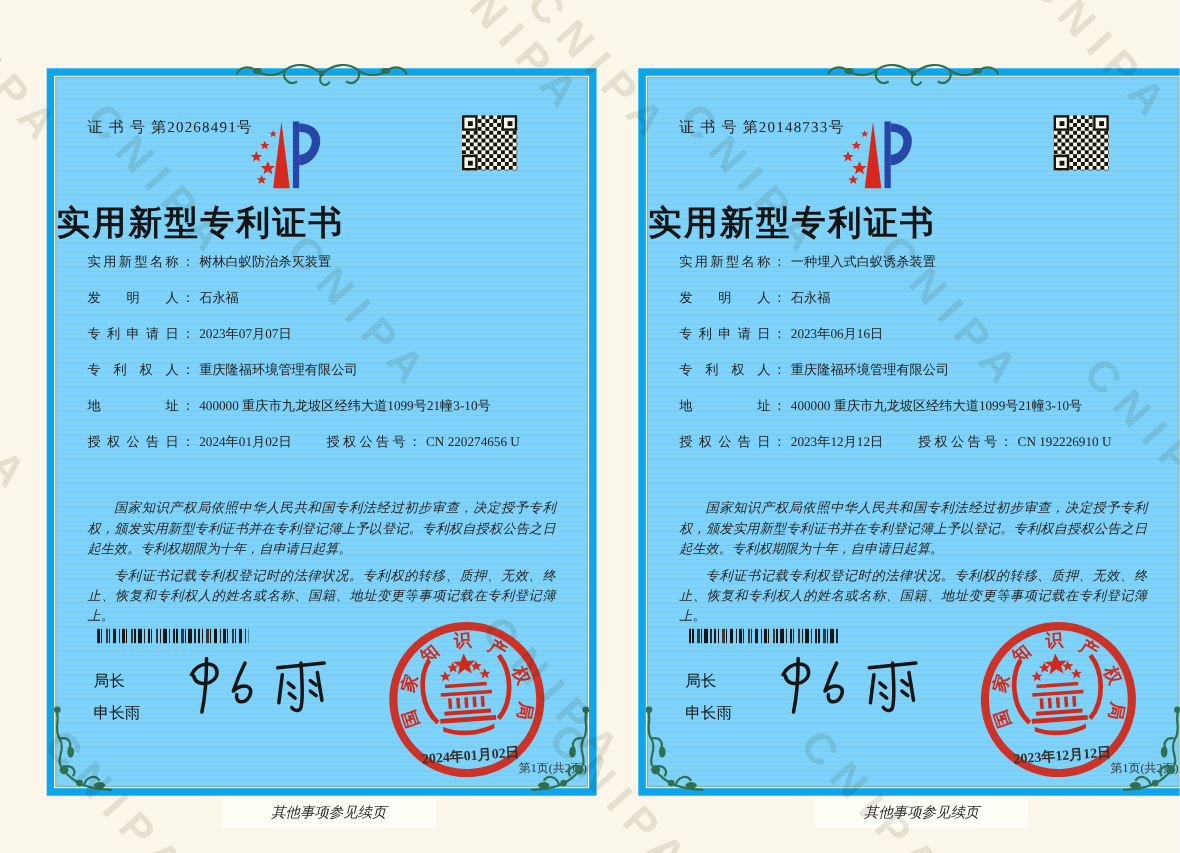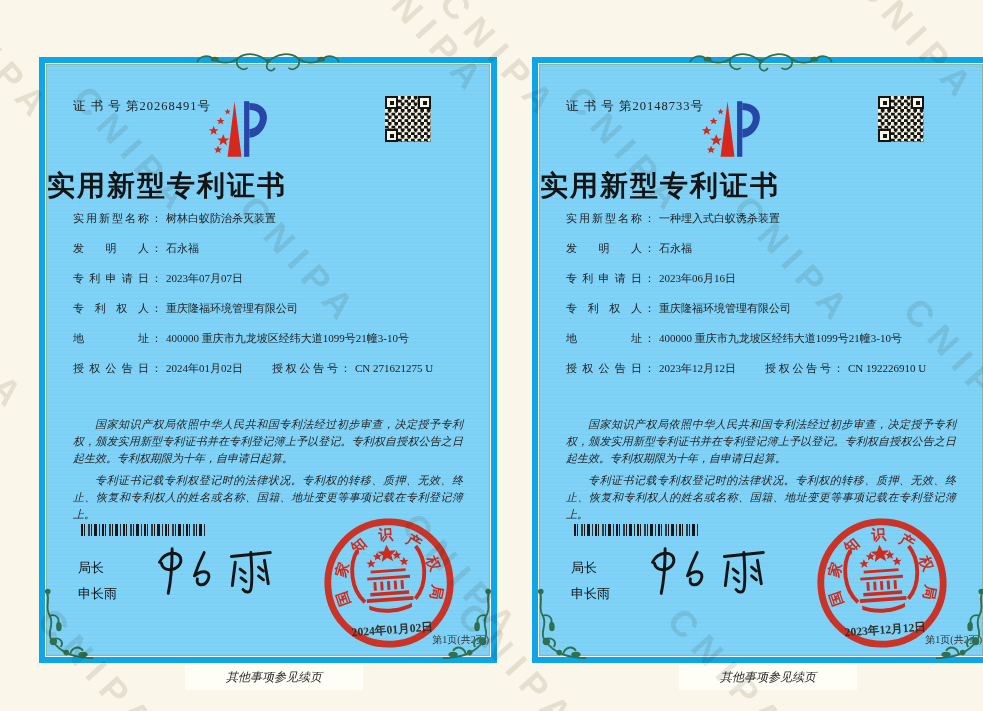--- a/index.html
+++ b/index.html
@@ -182,21 +182,21 @@
       <div class="frow">
         <span class="flabel">专利申请日</span><span class="fcolon">：</span><span>2023年07月07日</span>
       </div>
       <div class="frow">
         <span class="flabel">专利权人</span><span class="fcolon">：</span><span>重庆隆福环境管理有限公司</span>
       </div>
       <div class="frow">
         <span class="flabel">地址</span><span class="fcolon">：</span><span>400000 重庆市九龙坡区经纬大道1099号21幢3-10号</span>
       </div>
       <div class="frow">
-        <span class="flabel">授权公告日</span><span class="fcolon">：</span><span class="fv-date">2024年01月02日</span><span class="flabel2">授权公告号</span><span class="fcolon">：</span><span>CN 271621275 U</span>
+        <span class="flabel">授权公告日</span><span class="fcolon">：</span><span class="fv-date">2024年01月02日</span><span class="flabel2">授权公告号</span><span class="fcolon">：</span><span>CN 220274656 U</span>
       </div>
     </div>
 
     <div class="legal">
       <p>国家知识产权局依照中华人民共和国专利法经过初步审查，决定授予专利权，颁发实用新型专利证书并在专利登记簿上予以登记。专利权自授权公告之日起生效。专利权期限为十年，自申请日起算。</p>
       <p>专利证书记载专利权登记时的法律状况。专利权的转移、质押、无效、终止、恢复和专利权人的姓名或名称、国籍、地址变更等事项记载在专利登记簿上。</p>
     </div>
 
     <div class="barcode"></div>
 

